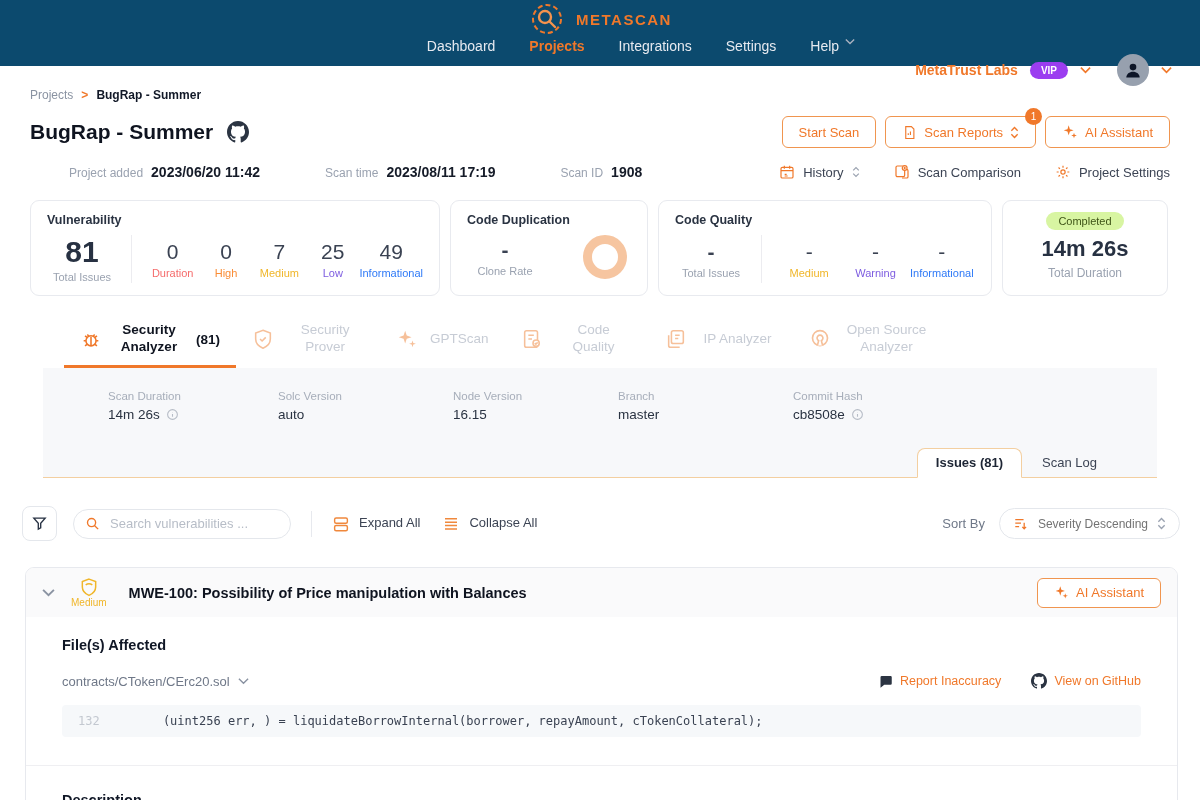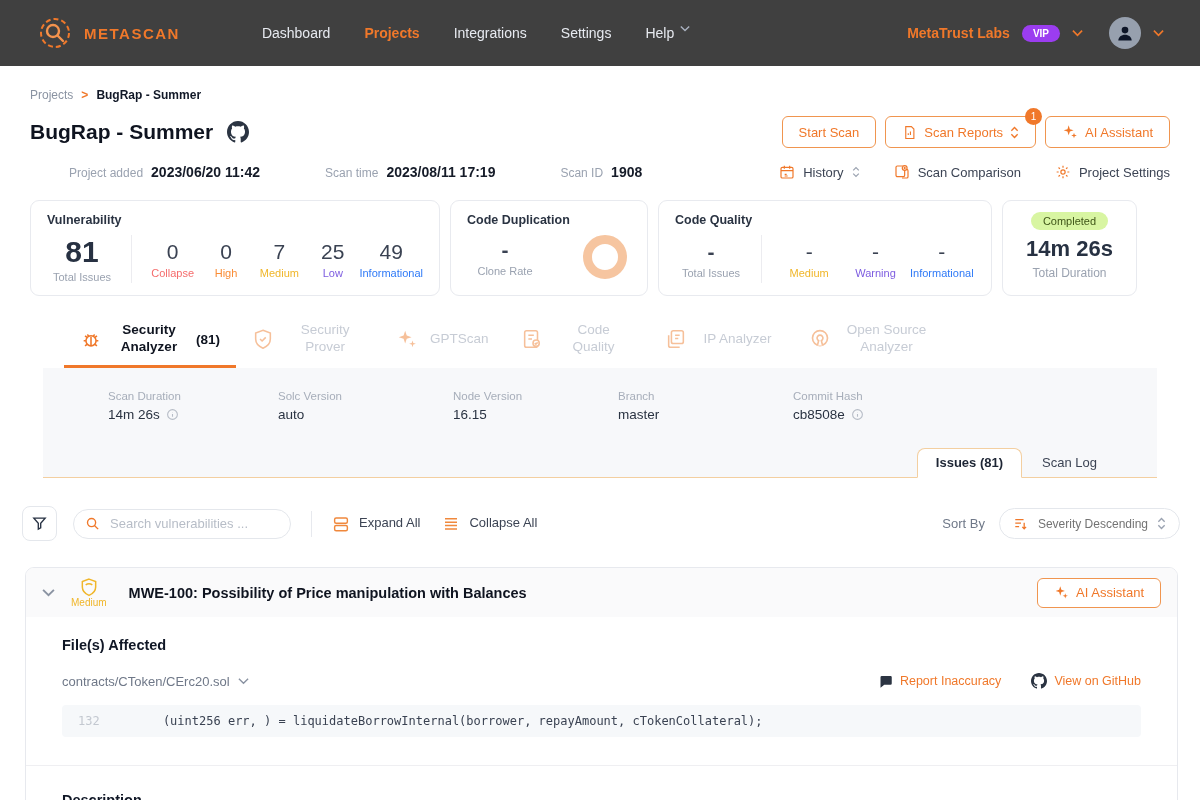--- a/index.html
+++ b/index.html
@@ -1,21 +1,21 @@
 <!DOCTYPE html>
 <html><head>
 <meta charset="utf-8">
 <style>
   * { margin:0; padding:0; box-sizing:border-box; }
   html,body { width:1200px; height:800px; overflow:hidden; background:#fff;
     font-family:"Liberation Sans", sans-serif; color:#1f2633; }
   svg { display:block; }
 
   
-  .topnav { height:66px; background:#404040; display:flex; align-items:center; padding:0 36px; }
+  .topnav { height:66px; background:#0c4a6e; display:flex; align-items:center; padding:0 28px;flex-direction:column; }
   .brand { display:flex; align-items:center; gap:10px; }
   .brand-name { color:#f0782a; font-weight:bold; font-size:15px; letter-spacing:1.5px; }
   .nav-menu { display:flex; align-items:center; gap:34px; margin-left:82px; }
   .nav-item { color:#e7eaf0; font-size:14px; text-decoration:none; cursor:pointer; }
   .nav-item.active { color:#f0782a; font-weight:bold; }
   .nav-help { display:flex; align-items:flex-start; gap:6px; color:#e7eaf0; font-size:14px; cursor:pointer; }
   .nav-right { margin-left:auto; display:flex; align-items:center; gap:12px; }
   .org-name { color:#f0782a; font-weight:bold; font-size:14px; }
   .vip { background:#9b3df0; color:#fff; font-size:10px; font-weight:bold; padding:3px 11px; border-radius:10px; }
   .avatar { width:32px; height:32px; border-radius:50%; background:#97a0ae; display:flex; align-items:center; justify-content:center; margin-left:14px; }
@@ -47,21 +47,21 @@
   .card { border:1px solid #e8eaef; border-radius:9px; background:#fff; padding:12px 16px; }
   .card-title { font-size:12.5px; font-weight:bold; color:#2a3342; }
   .card-body { display:flex; align-items:center; margin-top:8px; }
   .stat { text-align:center; }
   .stat-num-big { font-size:30px; font-weight:800; color:#273142; line-height:1.1; }
   .stat-num { font-size:21px; font-weight:500; color:#3a4252; line-height:1.2; }
   .stat-label { font-size:11px; color:#9aa2b0; margin-top:3px; }
   .vdiv { width:1px; background:#ececf0; height:48px; margin:0 14px; }
   .sev-critical { color:#f56c6c; } .sev-high { color:#fa8c35; } .sev-medium { color:#f0b62a; }
   .sev-low { color:#7d5ce0; } .sev-info { color:#2f7af7; }
-  .card-vuln { width:410px; } .card-dup { width:198px; } .card-cq { width:334px; } .card-dur { width:135px; }
+  .card-vuln { width:410px; } .card-dup { width:198px; } .card-cq { width:334px; } .card-dur { width:166px; }
   .sev-cols { display:flex; flex:1; }
   .sev-cols .stat { flex:1; }
   .donut { width:44px; height:44px; border-radius:50%; border:9px solid #f6c5a0; margin-left:auto; margin-right:4px; }
   .card-dur { text-align:center; padding-top:10px; }
   .pill-done { display:inline-block; background:#d8f5a2; color:#3e5417; font-size:11px; padding:3px 12px; border-radius:10px; }
   .dur-val { font-size:22px; font-weight:bold; color:#273142; margin-top:6px; }
   .dur-label { font-size:12px; color:#9aa2b0; margin-top:4px; }
 
   
   .an-tabs { display:flex; align-items:center; gap:32px; padding-left:50px; height:58px; margin-top:14px; }
@@ -279,21 +279,21 @@
       <div class="card-title">Vulnerability</div>
       <div class="card-body">
         <div class="stat" style="min-width:70px;">
           <div class="stat-num-big">81</div>
           <div class="stat-label">Total Issues</div>
         </div>
         <div class="vdiv"></div>
         <div class="sev-cols">
           <div class="stat">
             <div class="stat-num">0</div>
-            <div class="stat-label sev-critical">Collapse</div>
+            <div class="stat-label sev-critical">Duration</div>
           </div>
           <div class="stat">
             <div class="stat-num">0</div>
             <div class="stat-label sev-high">High</div>
           </div>
           <div class="stat">
             <div class="stat-num">7</div>
             <div class="stat-label sev-medium">Medium</div>
           </div>
           <div class="stat">

